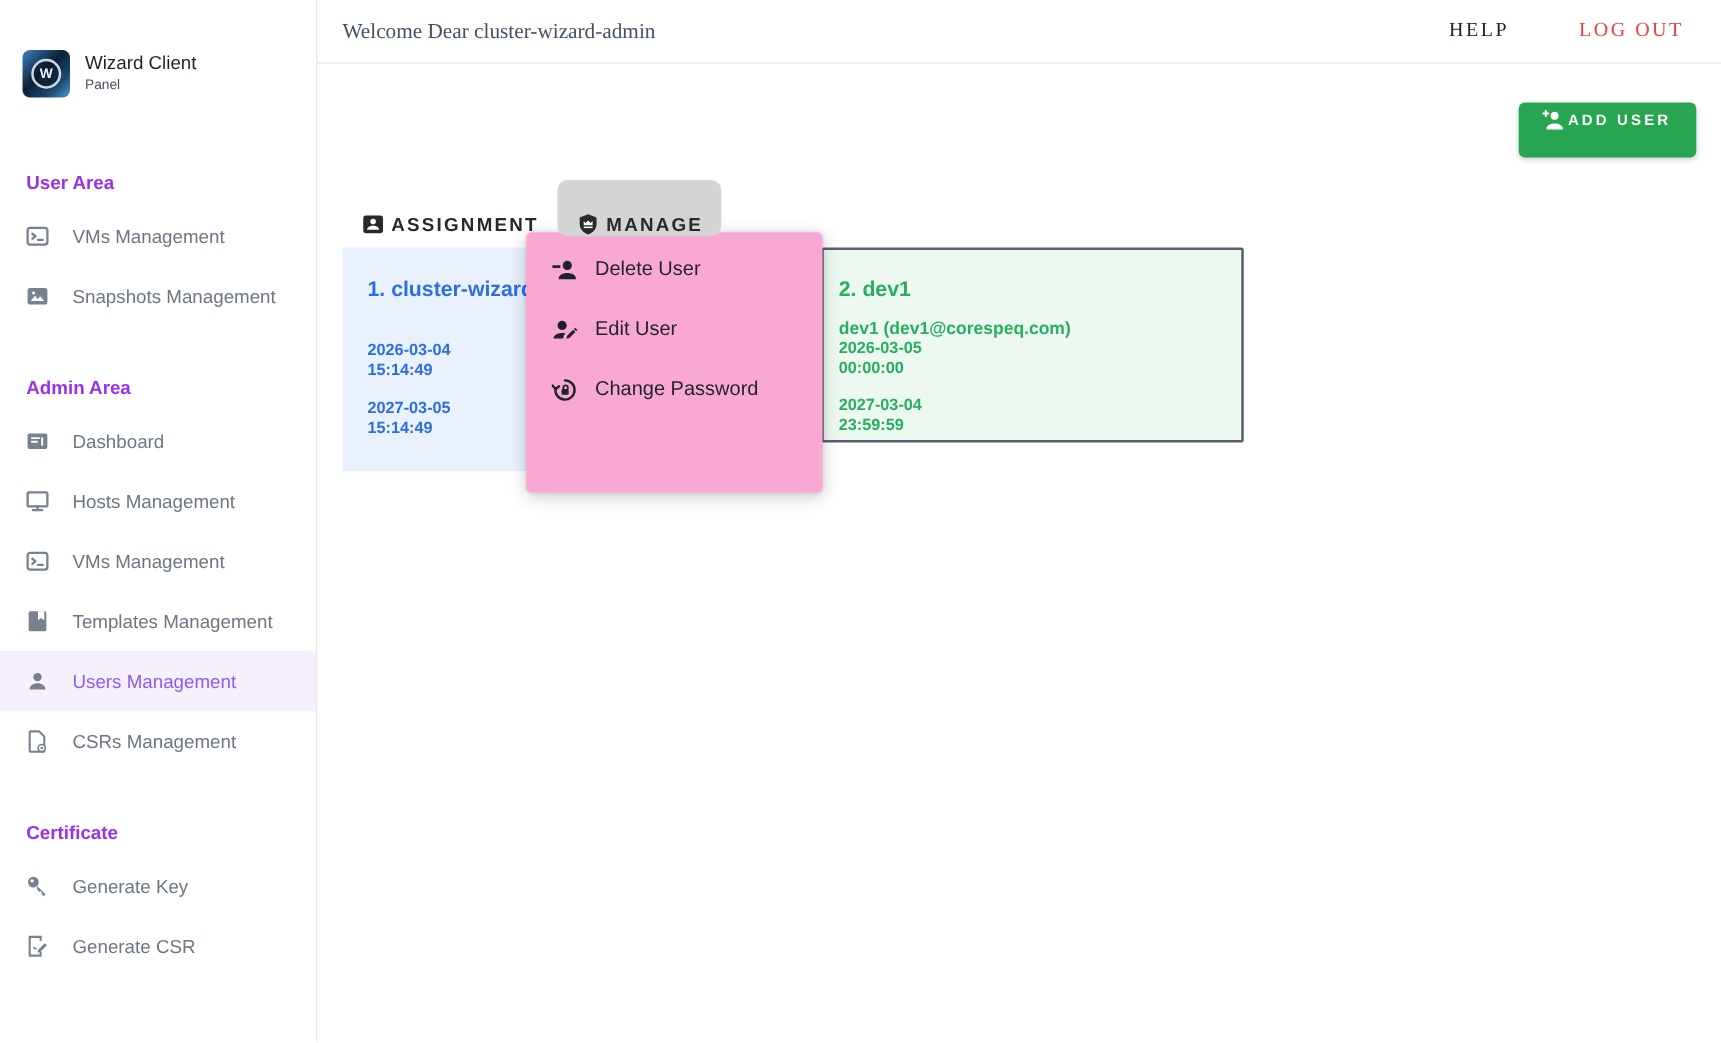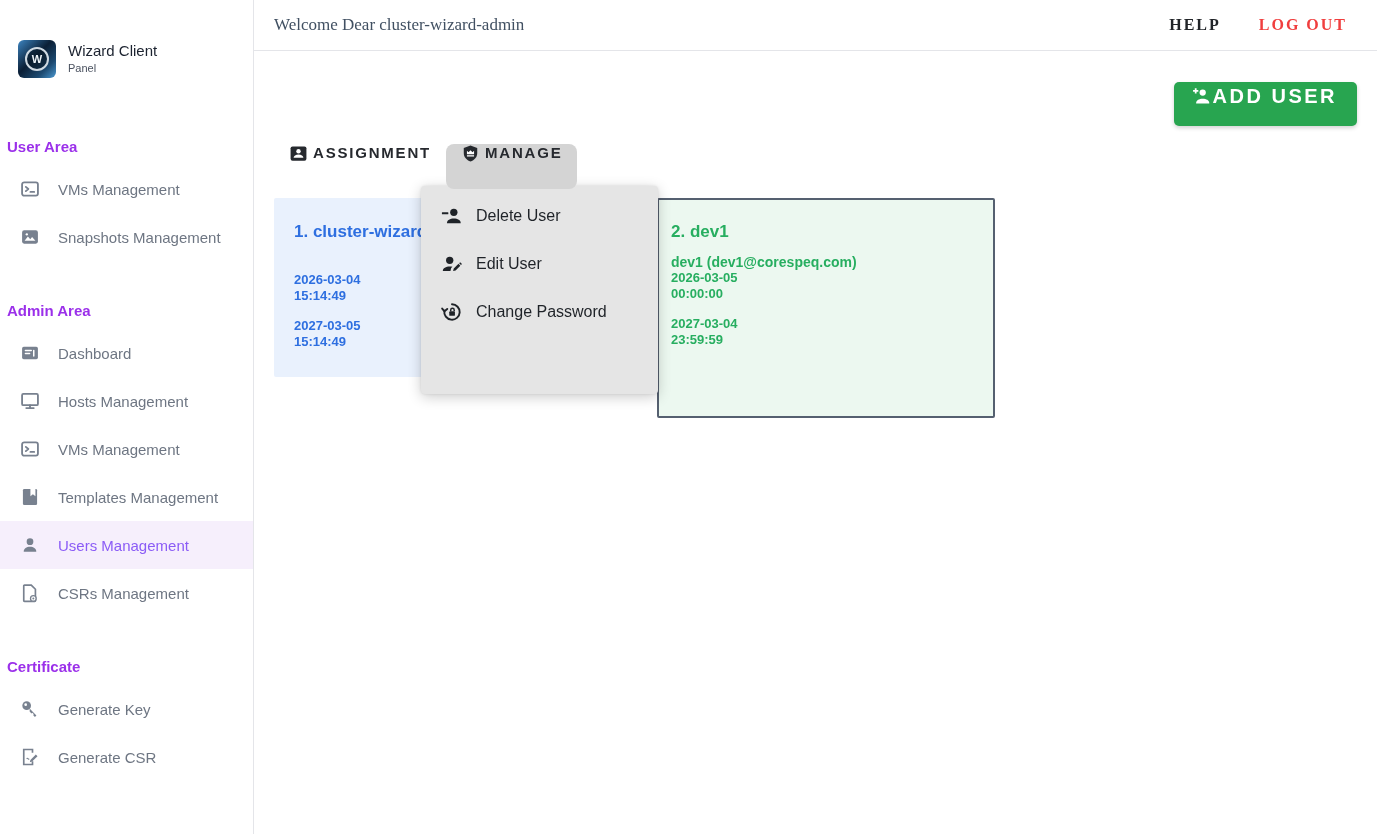--- a/index.html
+++ b/index.html
@@ -6,57 +6,57 @@
   html,body { width:1377px; height:834px; background:#fff; font-family:"Liberation Sans", sans-serif; overflow:hidden; }
   .app { display:flex; width:1377px; height:834px; }
 
   
   .sidebar { width:254px; flex-shrink:0; background:#fff; border-right:1px solid #e4e5e9; height:834px; overflow:hidden; }
   .brand { display:flex; align-items:center; gap:12px; padding:40px 0 0 18px; }
   .brand-logo { width:38px; height:38px; border-radius:6px; background:linear-gradient(135deg,#3c84c0 0%,#0b1f36 45%,#1d4a71 75%,#4c9ad2 100%); display:flex; align-items:center; justify-content:center; }
   .brand-logo-circle { width:24px; height:24px; border-radius:50%; border:2.5px solid #cfd9e2; background:rgba(10,25,40,.55); color:#eef4f9; font-size:11px; font-weight:bold; display:flex; align-items:center; justify-content:center; }
   .brand-name { font-size:15px; font-weight:normal; color:#1c2330; line-height:18px; }
   .brand-sub { font-size:11px; color:#4b5260; line-height:16px; }
-  .nav-header { margin:0 0 8px 7px; color:#9b30ea; font-size:15px; font-weight:bold; line-height:20px; }
+  .nav-header { margin:0 0 8px 21px; color:#9b30ea; font-size:15px; font-weight:bold; line-height:20px; }
   .nav-header.first { margin-top:59px; }
   .nav-header.later { margin-top:40px; }
   .nav-item { height:48px; display:flex; align-items:center; gap:18px; padding-left:20px; color:#6e7683; font-size:15px; font-weight:400; cursor:pointer; }
   .nav-item .nicon { width:20px; height:20px; color:#78818f; display:flex; align-items:center; justify-content:center; flex-shrink:0; }
   .nav-item.active { background:#f6effc; color:#8b5cf6; }
 
   
   .main { flex:1; position:relative; background:#fff; }
   .topbar { height:51px; border-bottom:1px solid #e4e5e9; display:flex; align-items:center; padding:0 30px 0 20px; font-family:"Liberation Serif", serif; }
   .welcome { font-size:17px; color:#41506222; color:#415062; }
-  .topbar-right { margin-left:auto; display:flex; align-items:center; gap:38px;font-weight:bold; }
+  .topbar-right { margin-left:auto; display:flex; align-items:center; gap:56px; }
   .toplink { font-size:16px; letter-spacing:2px; cursor:pointer; }
   .toplink.help { color:#212428; }
   .toplink.logout { color:#f03e3e; }
 
   .content { position:absolute; left:0; top:51px; right:0; bottom:0; }
-  .add-user-btn { position:absolute; top:31px; right:20px; height:44px; padding:0 20px 16px 16px; background:#28a550; border:none; border-radius:5px; color:#fff; font-family:"Liberation Sans", sans-serif; font-size:20px; font-weight:bold; letter-spacing:2.5px; display:flex; align-items:center; gap:2px; box-shadow:0 2px 4px rgba(0,0,0,.18); cursor:pointer; }
+  .add-user-btn { position:absolute; top:31px; right:20px; height:44px; padding:0 20px 16px 16px; background:#28a550; border:none; border-radius:5px; color:#fff; font-family:"Liberation Sans", sans-serif; font-size:12px; font-weight:bold; letter-spacing:2.5px; display:flex; align-items:center; gap:2px; box-shadow:0 2px 4px rgba(0,0,0,.18); cursor:pointer; }
 
   .tabs { position:absolute; left:20px; top:93px; display:flex; height:45px; z-index:6; }
-  .tab { display:flex; align-items:flex-start; gap:5px; padding:0 15px; font-size:15px; font-weight:bold; letter-spacing:1.8px; color:#26292e; cursor:pointer; }
+  .tab { display:flex; align-items:flex-end; gap:5px; padding:0 15px; font-size:15px; font-weight:bold; letter-spacing:1.8px; color:#26292e; cursor:pointer; }
   .tab .ticon { display:flex; align-items:center; color:#26292e; }
   .tab.active { background:#d4d4d4; border-radius:8px; }
 
   .card { position:absolute; top:147px; border-radius:2px; }
   .card-1 { left:20px; width:374px; height:179px; background:#e9f1fd; color:#2e6fe0; }
-  .card-2 { left:403px; width:338px; height:220px; background:#ecf8f0; border:2px solid #556070; color:#27ae60; }
+  .card-2 { left:403px; width:338px; height:156px; background:#ecf8f0; border:2px solid #556070; color:#27ae60; }
   .card-title { font-size:17px; font-weight:600; padding:24px 0 0 20px; white-space:nowrap; overflow:hidden; }
   .card-2 .card-title { padding:22px 0 0 12px; }
   .card-identity { font-size:14px; font-weight:600; padding:12px 0 0 12px; }
   .card-dates { padding-left:20px; font-size:13px; font-weight:600; line-height:16px; }
   .card-2 .card-dates { padding-left:12px; }
   .card-1 .dblock-1 { margin-top:30px; }
   .card-2 .dblock-1 { }
   .dblock-2 { margin-top:14px; }
 
-  .menu { position:absolute; left:167px; top:135px; width:237px; height:208px; background:#e5e5e5; border-radius:4px; box-shadow:0 3px 14px rgba(0,0,0,.2), 0 0 3px rgba(0,0,0,.1); padding-top:6px; z-index:5; }
+  .menu { position:absolute; left:167px; top:135px; width:237px; height:208px; background:#f9a8d4; border-radius:4px; box-shadow:0 3px 14px rgba(0,0,0,.2), 0 0 3px rgba(0,0,0,.1); padding-top:6px; z-index:5; }
   .menu-item { height:48px; display:flex; align-items:center; gap:13px; padding-left:20px; font-size:16px; color:#1f2328; cursor:pointer; }
   .menu-item .micon { width:22px; height:22px; color:#1f2328; display:flex; align-items:center; justify-content:center; flex-shrink:0; }
 </style>
 </head>
 <body>
 
 <div class="app">
 
   <div class="sidebar">
     <div class="brand">

